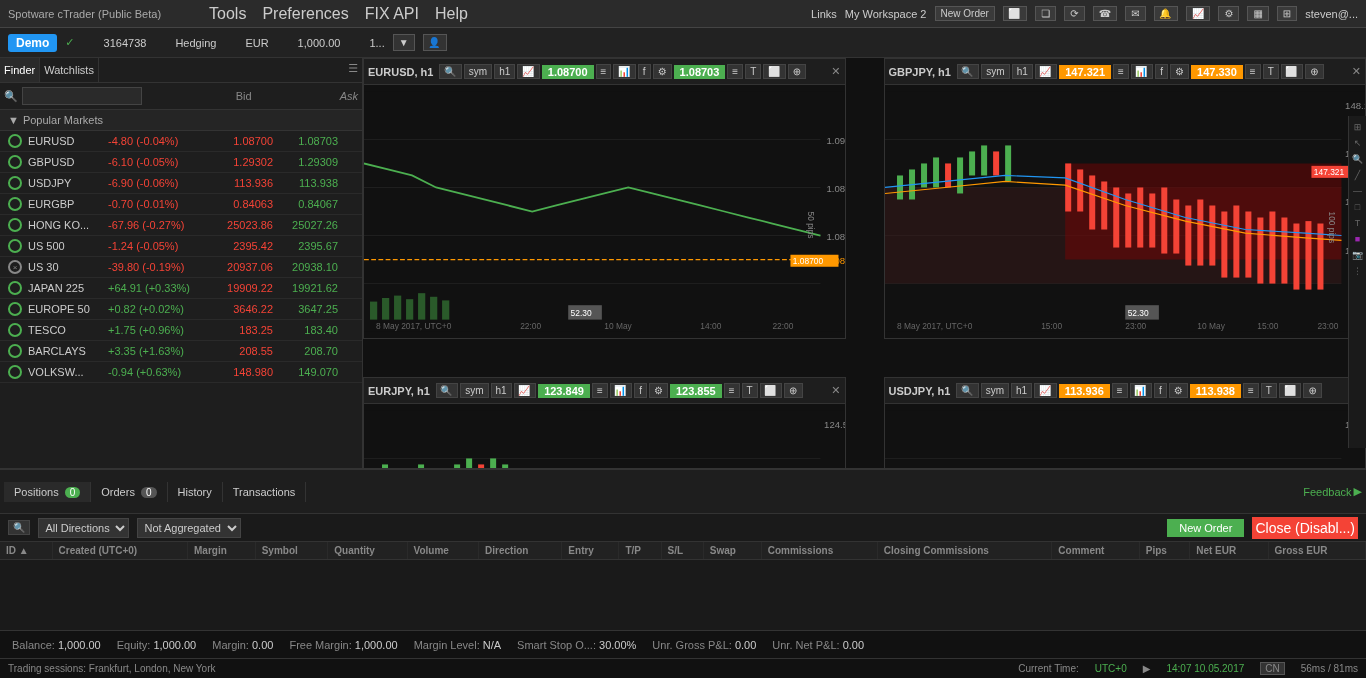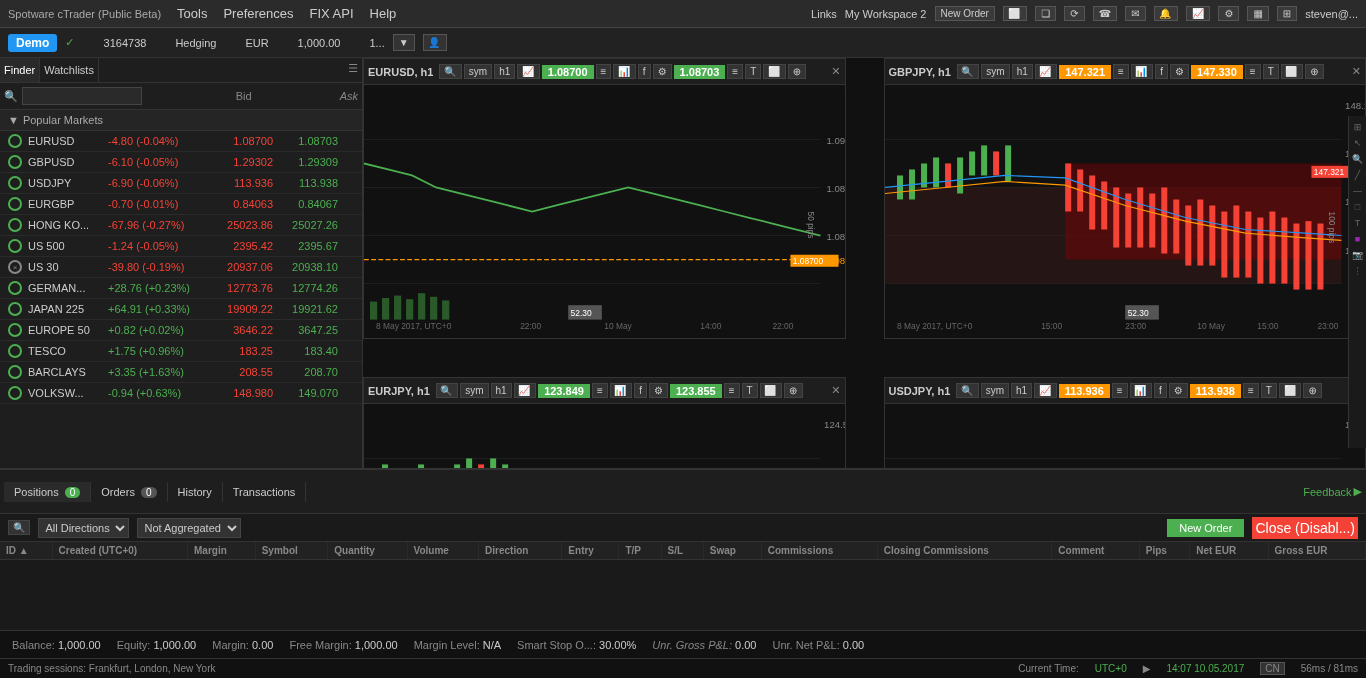--- a/index.html
+++ b/index.html
@@ -1,22 +1,22 @@
 <!DOCTYPE html>
 <html><head>
   <meta charset="utf-8">
   <style>
     * { box-sizing: border-box; margin: 0; padding: 0; }
     body { background: #1a1a1a; color: #ccc; font-family: Arial, sans-serif; font-size: 11px; width: 1366px; height: 678px; overflow: hidden; }
     
     
-    #topbar { background: #2b2b2b; height: 28px; display: flex; align-items: center; padding: 0 8px; border-bottom: 1px solid #444; }
+    #topbar { background: #2b2b2b; height: 28px; display: flex; align-items: center; padding: 0 8px; border-bottom: 1px solid #444; gap: 32px; }
     #topbar .logo { color: #aaa; font-size: 11px; margin-right: 16px; }
     #topbar .menu-items { display: flex; gap: 16px; }
-    #topbar .menu-items span { color: #ccc; cursor: pointer; font-size: 13px; }
+    #topbar .menu-items span { color: #ccc; cursor: pointer; font-size: 16px; }
     #topbar .right { margin-left: auto; display: flex; align-items: center; gap: 8px; font-size: 11px; color: #ccc; }
     #topbar .icon-btn { background: #3a3a3a; border: 1px solid #555; color: #ccc; padding: 1px 5px; cursor: pointer; font-size: 10px; }
 
     
     #secondbar { background: #222; height: 30px; display: flex; align-items: center; padding: 0 8px; border-bottom: 1px solid #333; gap: 8px; }
     .demo-badge { background: #2196F3; color: white; padding: 2px 8px; border-radius: 3px; font-size: 12px; font-weight: bold; }
     .account-info { color: #ccc; font-size: 11px; margin-left: 21px; }
     .icon-small { background: #333; border: 1px solid #555; color: #ccc; padding: 2px 5px; cursor: pointer; font-size: 10px; }
 
     
@@ -190,27 +190,20 @@
             <div class="market-ask">2395.67</div>
           </div>
           <div class="market-row">
             <div class="market-indicator" style="border: 2px solid rgb(136, 136, 136); position: relative;">
               <span style="position:absolute;top:50%;left:50%;transform:translate(-50%,-50%);color:#888;font-size:8px;">×</span>
             </div>
             <div class="market-name">US 30</div>
             <div class="market-change negative">-39.80 (-0.19%)</div>
             <div class="market-bid">20937.06</div>
             <div class="market-ask">20938.10</div>
-          </div>
-          <div class="market-row">
-            <div class="market-indicator"></div>
-            <div class="market-name">GERMAN...</div>
-            <div class="market-change positive">+28.76 (+0.23%)</div>
-            <div class="market-bid">12773.76</div>
-            <div class="market-ask">12774.26</div>
           </div>
           <div class="market-row">
             <div class="market-indicator"></div>
             <div class="market-name">JAPAN 225</div>
             <div class="market-change positive">+64.91 (+0.33%)</div>
             <div class="market-bid">19909.22</div>
             <div class="market-ask">19921.62</div>
           </div>
           <div class="market-row">
             <div class="market-indicator"></div>
@@ -685,21 +678,21 @@
   </span>
   <span>
     <span style="color:#888;">Margin Level:</span>
     <span style="color:#ccc;">N/A</span>
   </span>
   <span>
     <span style="color:#888;">Smart Stop O...:</span>
     <span style="color:#ccc;">30.00%</span>
   </span>
   <span>
-    <span style="color:#888;font-style:italic;">Unr. Gross P&amp;L:</span>
+    <span style="color:#888;">Unr. Gross P&amp;L:</span>
     <span style="color:#ccc;">0.00</span>
   </span>
   <span>
     <span style="color:#888;">Unr. Net P&amp;L:</span>
     <span style="color:#ccc;">0.00</span>
   </span>
 </div>
 
 <div id="statusbar">
   <span>Trading sessions: Frankfurt, London, New York</span>

